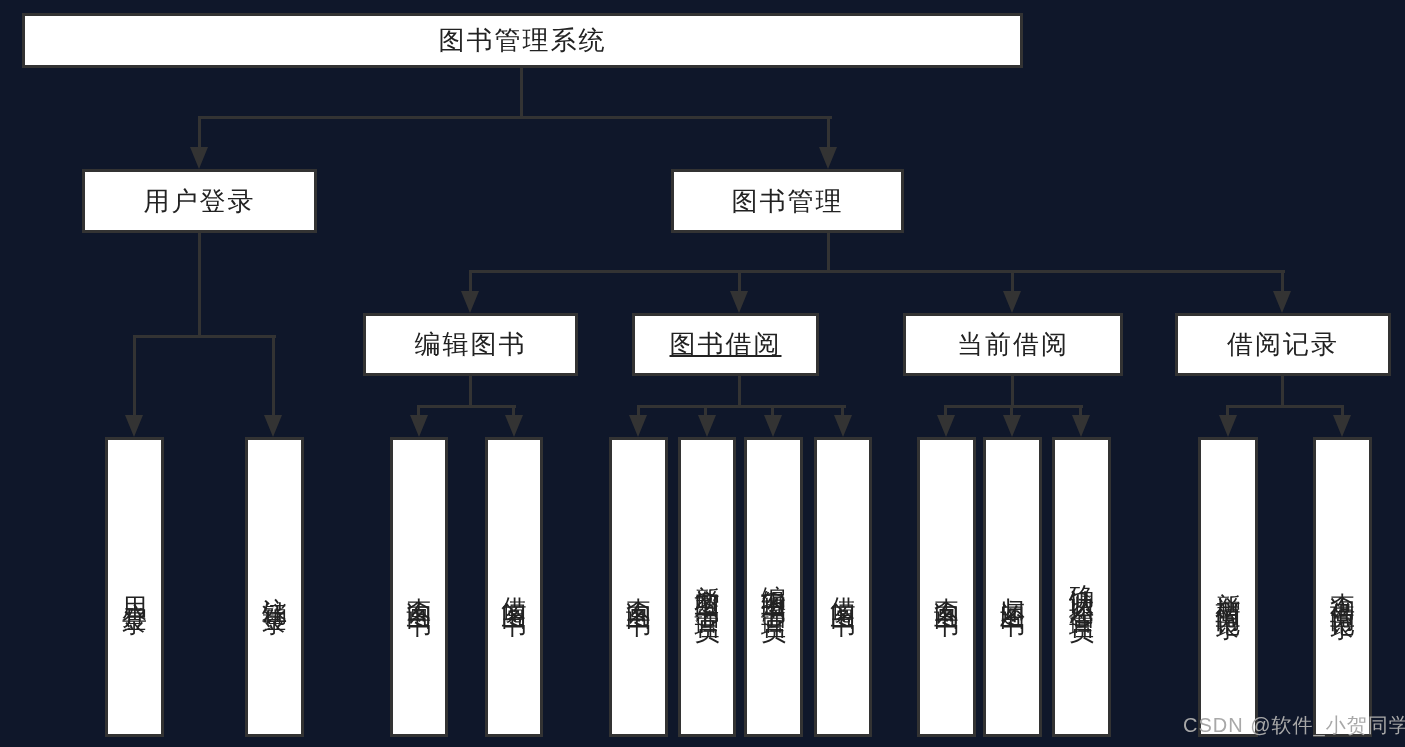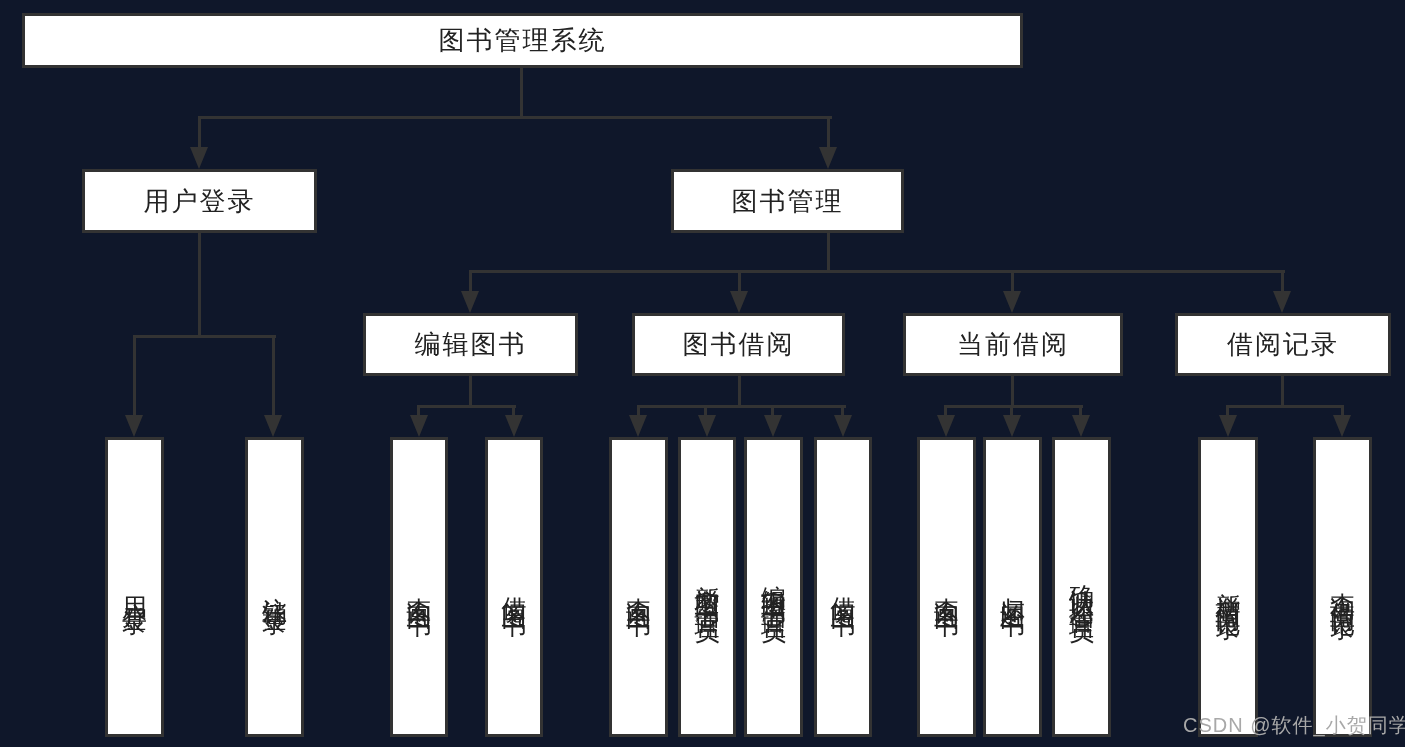--- a/index.html
+++ b/index.html
@@ -92,21 +92,21 @@
   <div class="vline" style="left:1011px; top:270px; width:3px; height:23px;"></div>
   <div class="vline" style="left:1281px; top:270px; width:3px; height:23px;"></div>
   <div class="arrow" style="left:461px; top:291px;"></div>
   <div class="arrow" style="left:730px; top:291px;"></div>
   <div class="arrow" style="left:1003px; top:291px;"></div>
   <div class="arrow" style="left:1273px; top:291px;"></div>
 
   <div class="box" style="left:363px; top:313px; width:215px; height:63px;">
     <span>编辑图书</span>
   </div>
-  <div class="box" style="left:632px; top:313px; width:213px; height:63px;">
+  <div class="box" style="left:632px; top:313px; width:187px; height:63px;text-decoration:underline;">
     <span>图书借阅</span>
   </div>
   <div class="box" style="left:903px; top:313px; width:220px; height:63px;">
     <span>当前借阅</span>
   </div>
   <div class="box" style="left:1175px; top:313px; width:216px; height:63px;">
     <span>借阅记录</span>
   </div>
 
   <div class="vline" style="left:469px; top:376px; width:3px; height:31px;"></div>

